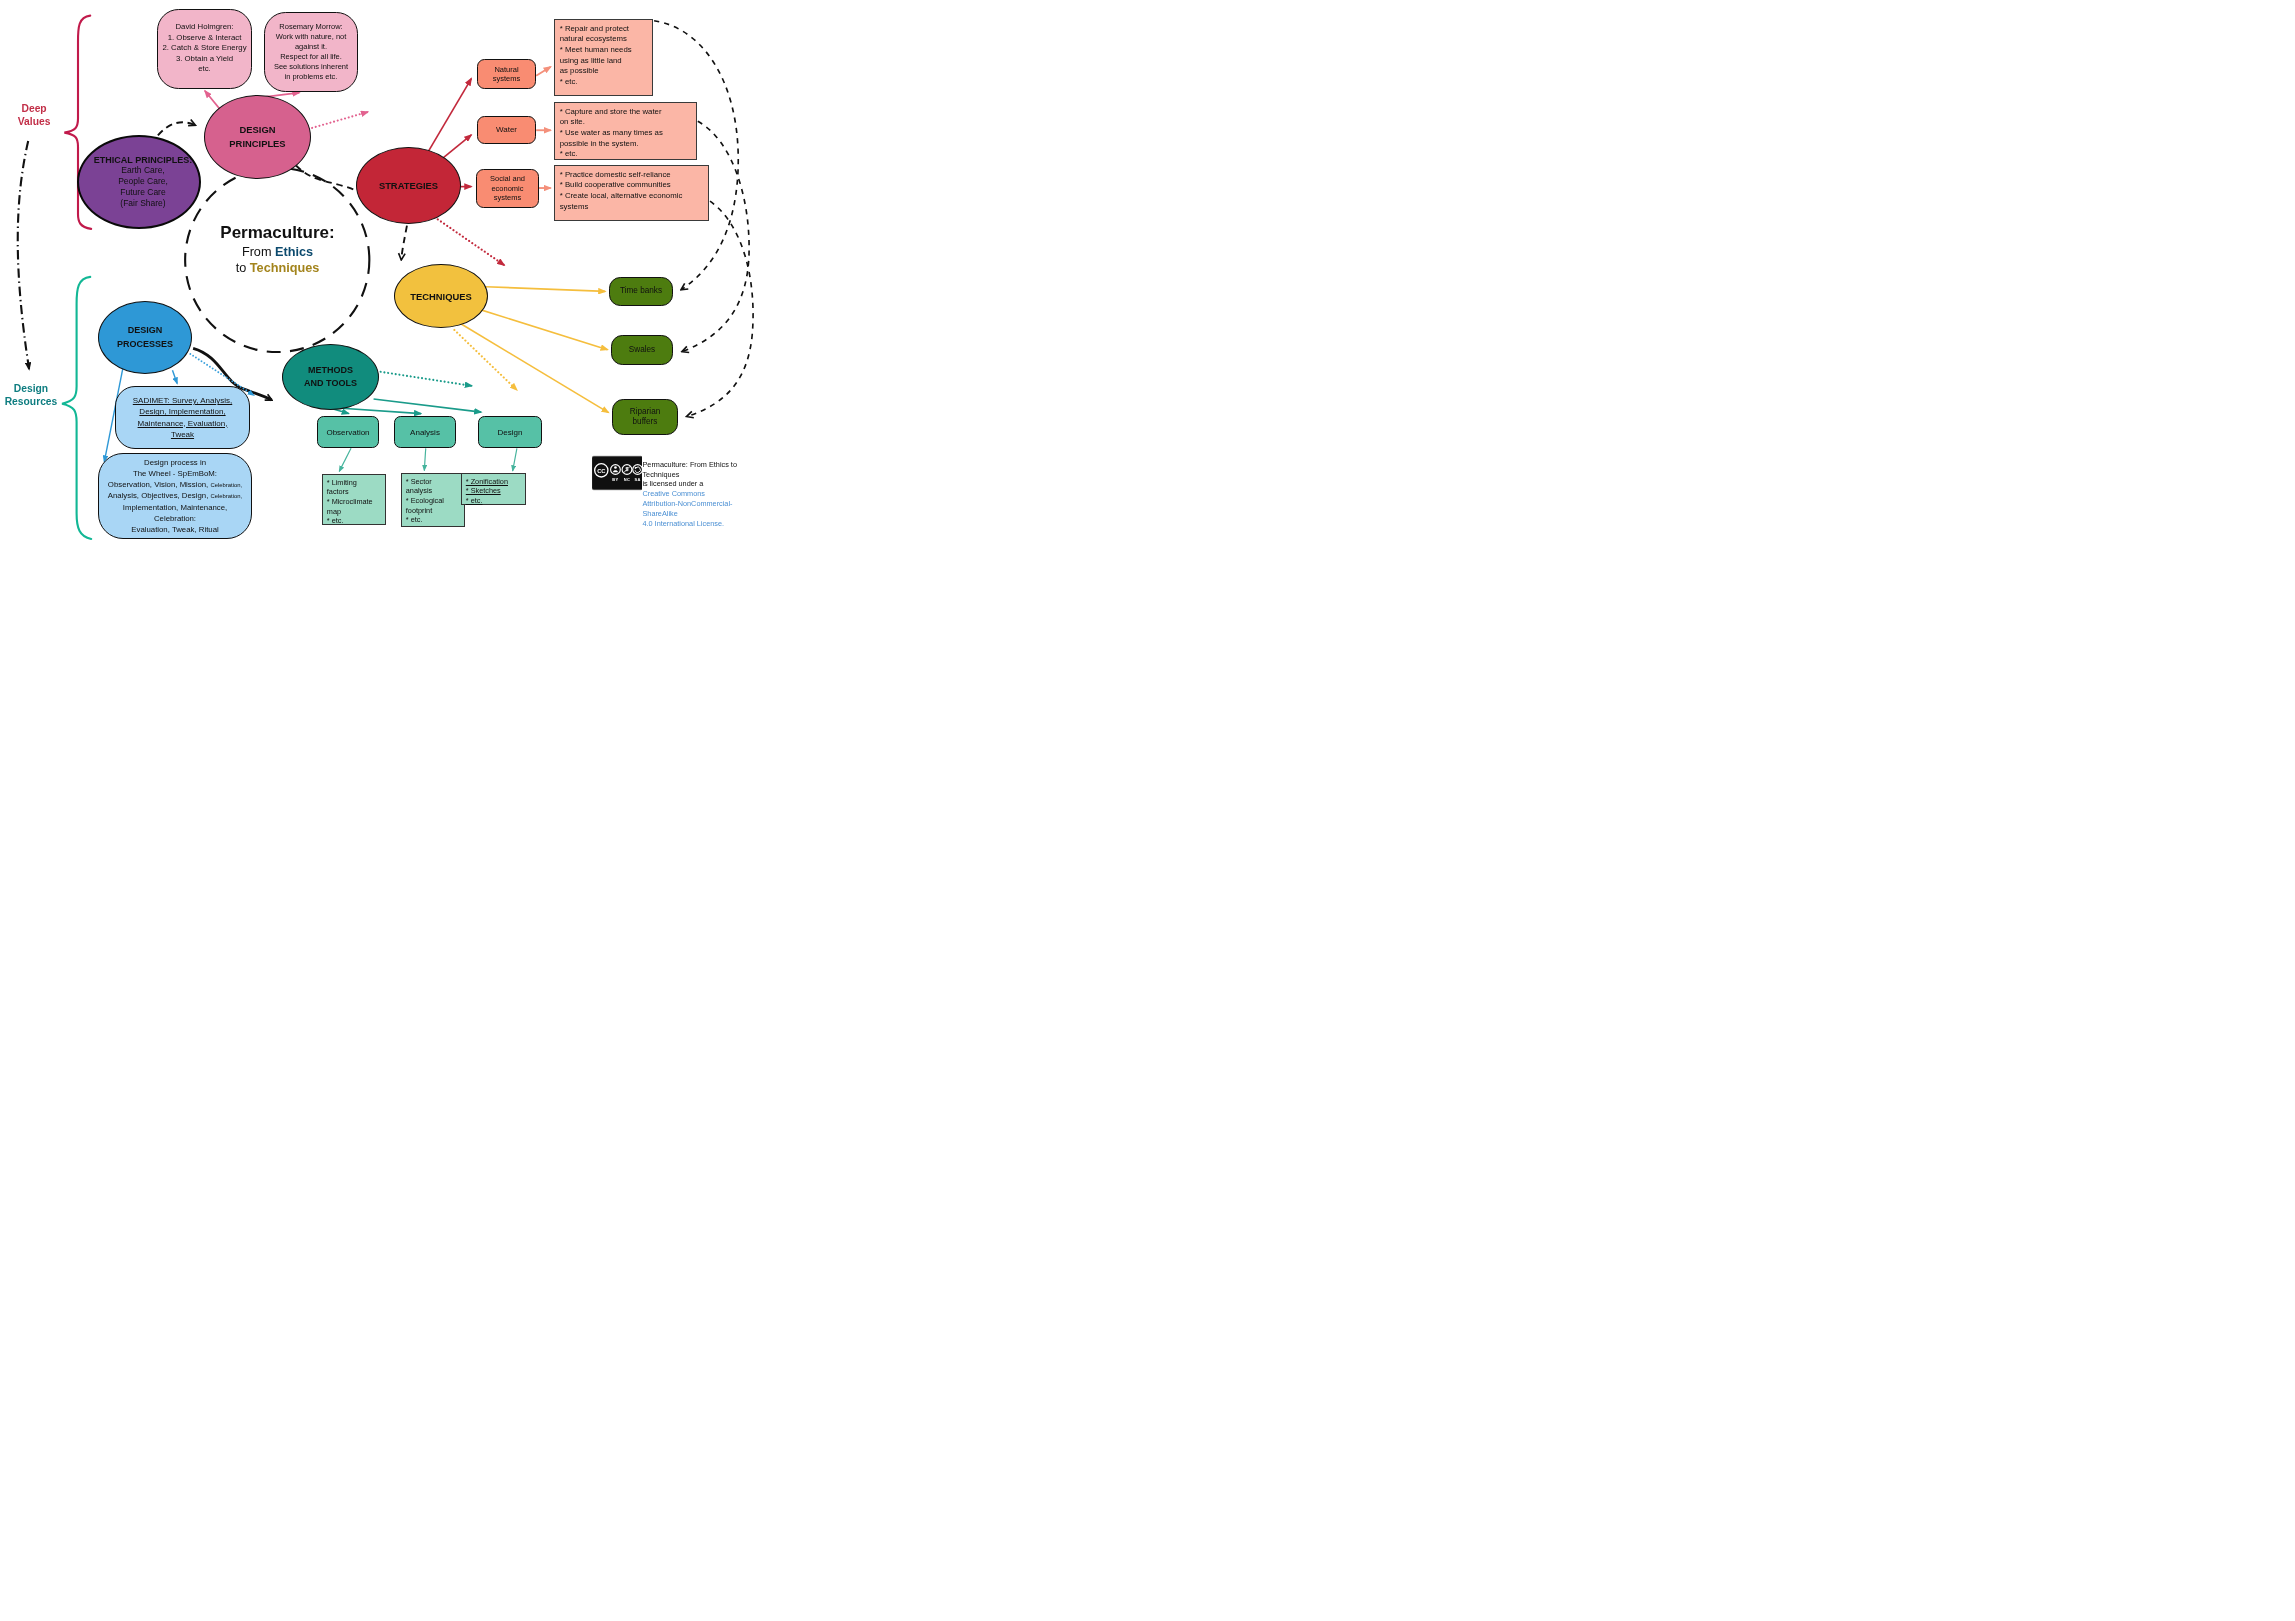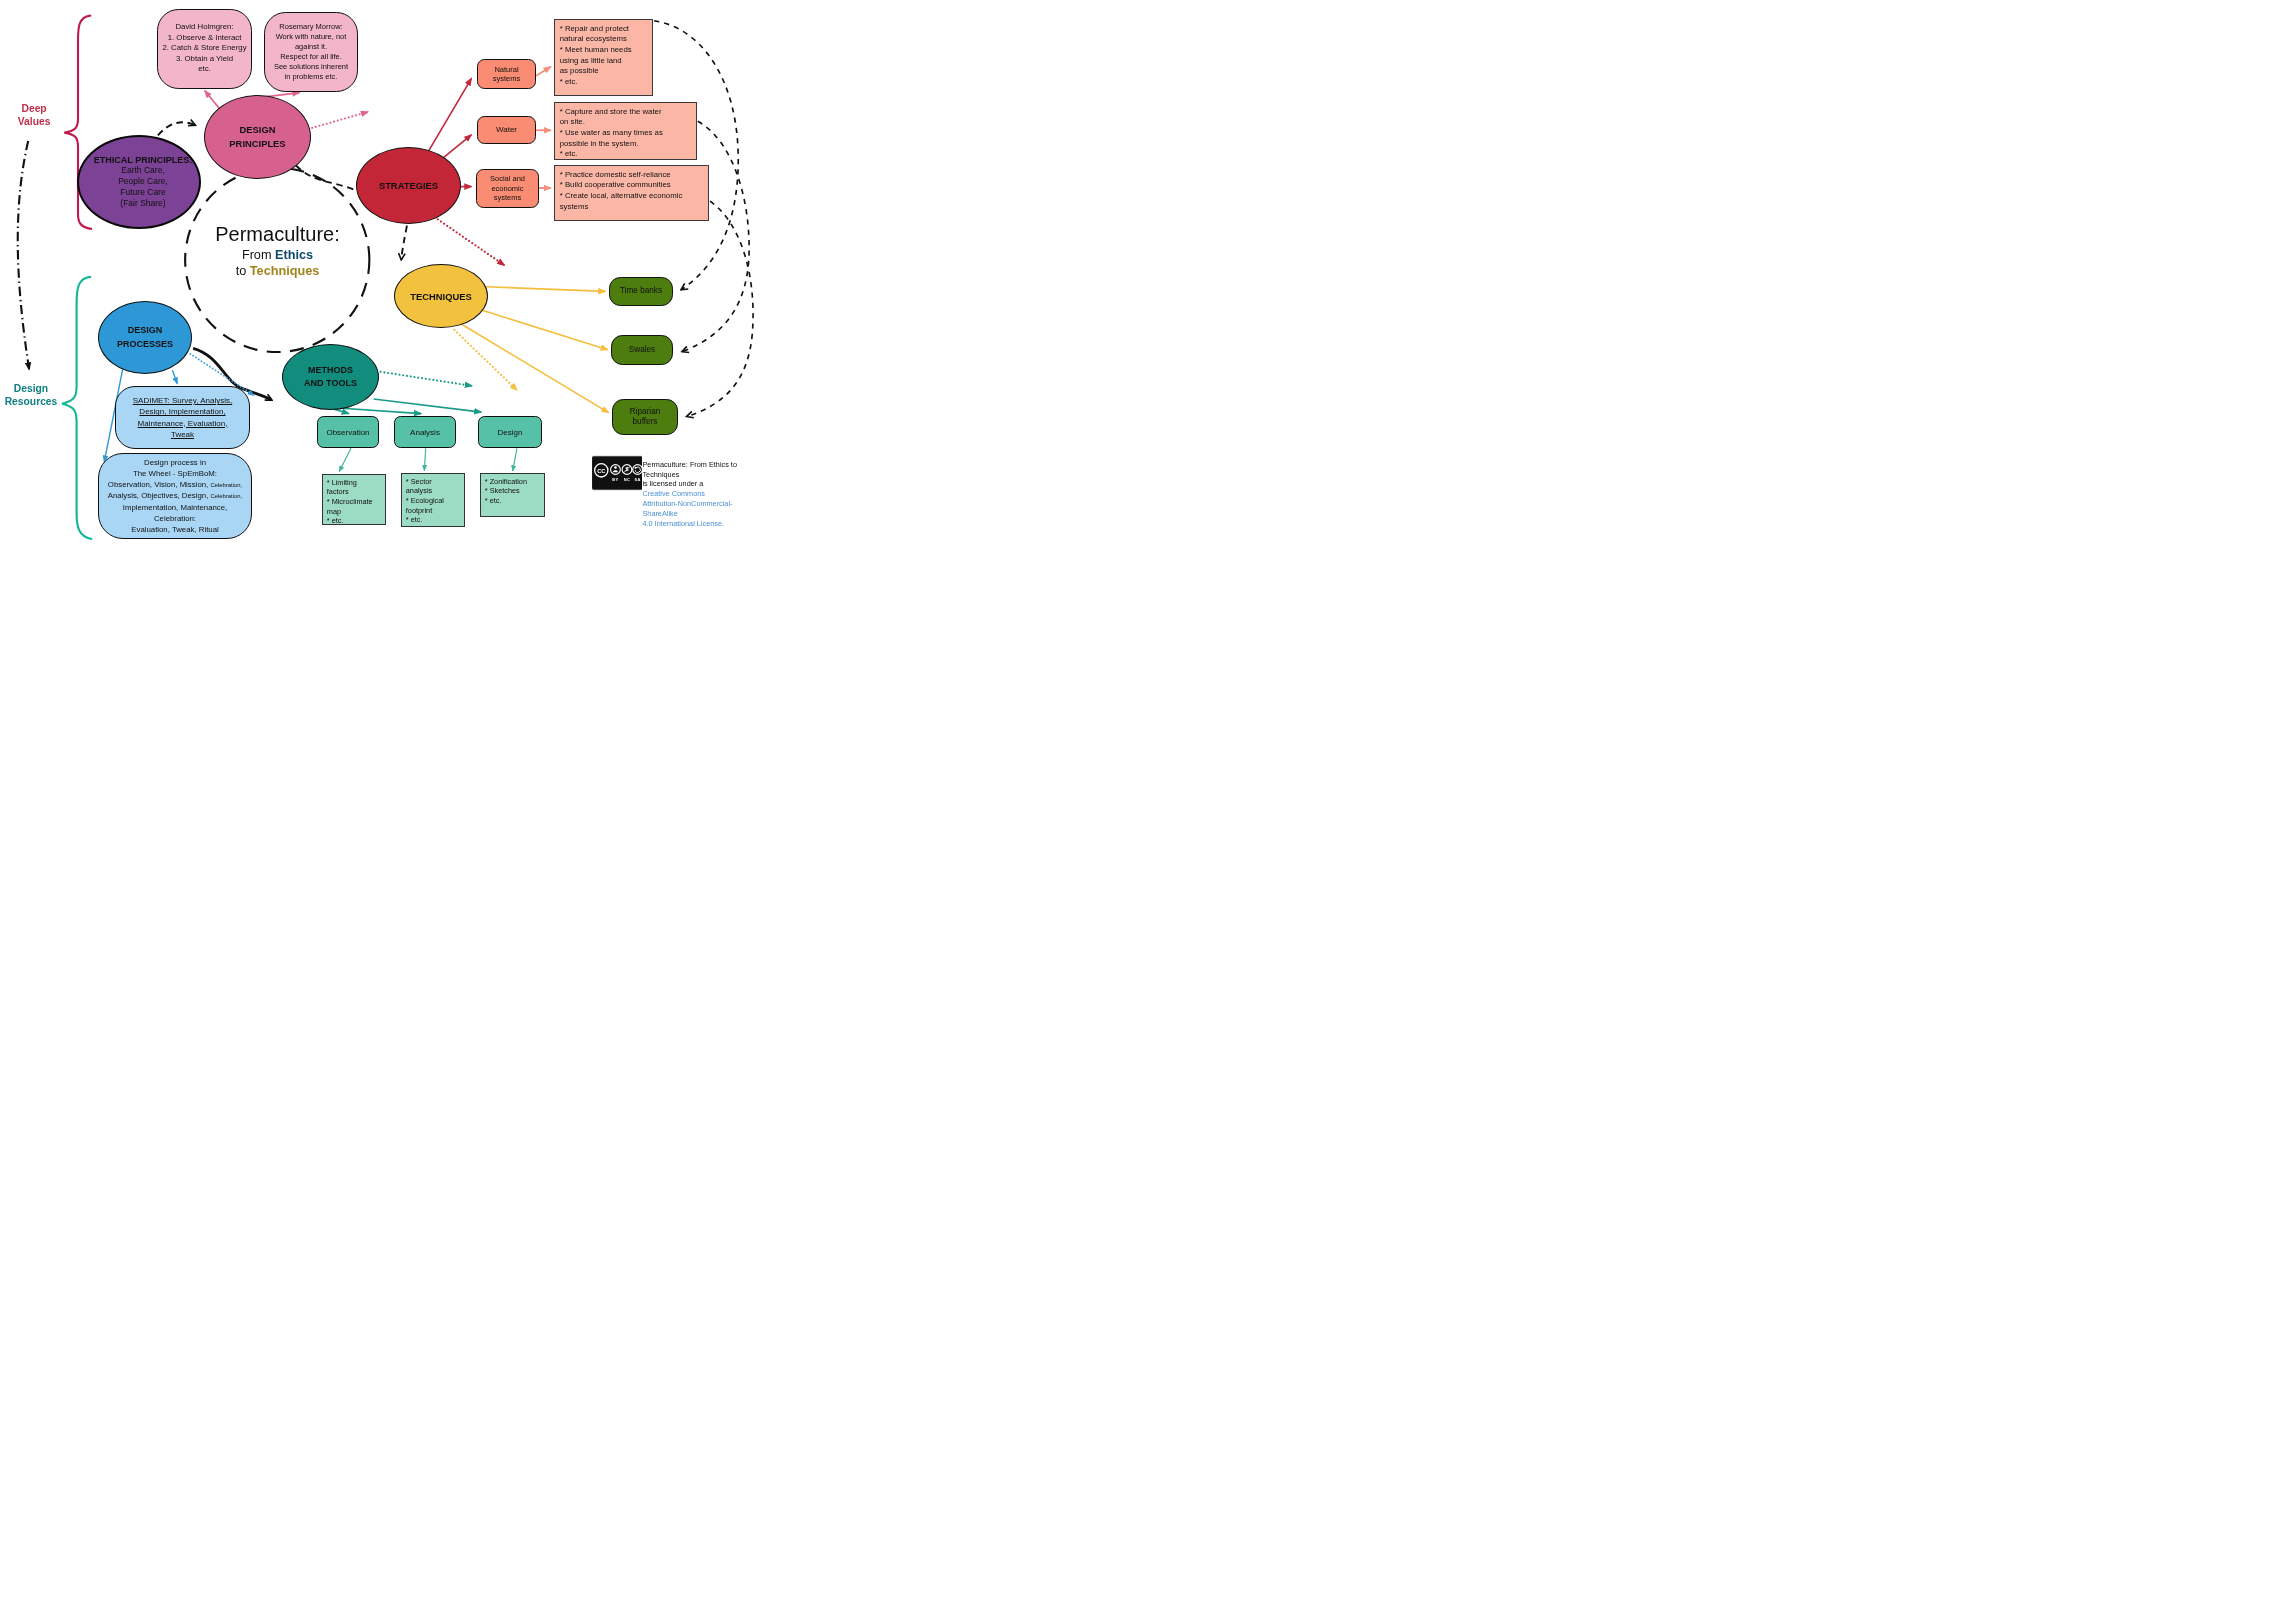--- a/index.html
+++ b/index.html
@@ -36,21 +36,21 @@
   #water{left:477px;top:116px;width:59px;height:28px;font-size:8px;}
   #social{left:476px;top:169px;width:63px;height:39px;}
   
   .note{background:#FBB6A6;border:0.9px solid #3a3a3a;font-size:7.8px;line-height:1.36;
         justify-content:flex-start;align-items:flex-start;text-align:left;padding:3.8px 4.7px;}
   #repair{left:554px;top:19px;width:99px;height:77px;}
   #capture{left:554px;top:102px;width:143px;height:58px;}
   #practice{left:554px;top:165px;width:155px;height:56px;}
   
   #center-text{left:200px;top:223px;width:155px;flex-direction:column;z-index:3;}
-  #center-text .big{font-size:20px;font-weight:normal;}
+  #center-text .big{font-size:17px;font-weight:bold;}
   #center-text .sub{font-size:12.7px;margin-top:1.9px;}
   #center-text .hl-ethics{font-weight:bold;color:#0c4a6e;}
   #center-text .hl-tech{font-weight:bold;color:#A3841C;}
   
   .ypill{background:#4d7c0f;border:1.2px solid #111;border-radius:11.3px;font-size:8.2px;line-height:1.25;}
   #timebanks{left:609px;top:277px;width:64px;height:29px;}
   #swales{left:611px;top:335px;width:62px;height:30px;}
   #riparian{left:612px;top:399px;width:66px;height:36px;}
   
   #sadimet{left:115px;top:386px;width:135px;height:63px;background:#A9D6F5;border:1.4px solid #111;
@@ -61,21 +61,21 @@
   
   .tpill{background:#56C1A6;border:1.2px solid #111;border-radius:6.6px;font-size:8px;}
   #observation{left:317px;top:416px;width:62px;height:32px;}
   #analysis{left:394px;top:416px;width:62px;height:32px;}
   #design-box{left:478px;top:416px;width:64px;height:32px;}
   
   .gnote{background:#9CDBC4;border:0.9px solid #333;font-size:7.3px;line-height:1.32;
          justify-content:flex-start;align-items:flex-start;text-align:left;padding:2.8px 3.8px;}
   #limiting{left:322px;top:474px;width:64px;height:51px;}
   #sector{left:401px;top:473px;width:64px;height:54px;}
-  #zonification{left:480px;top:473px;width:65px;height:44px;}
+  #zonification{left:461px;top:473px;width:65px;height:32px;text-decoration:underline;}
   
   #license{left:592px;top:455px;width:175px;align-items:flex-start;
            text-align:left;white-space:normal;}
   #license .txt{margin-top:4.7px;font-size:7.3px;line-height:1.35;}
   #license .link{color:#4A8FD3;cursor:pointer;}
 </style>
 </head>
 <body>
 
 <div id="stage">

